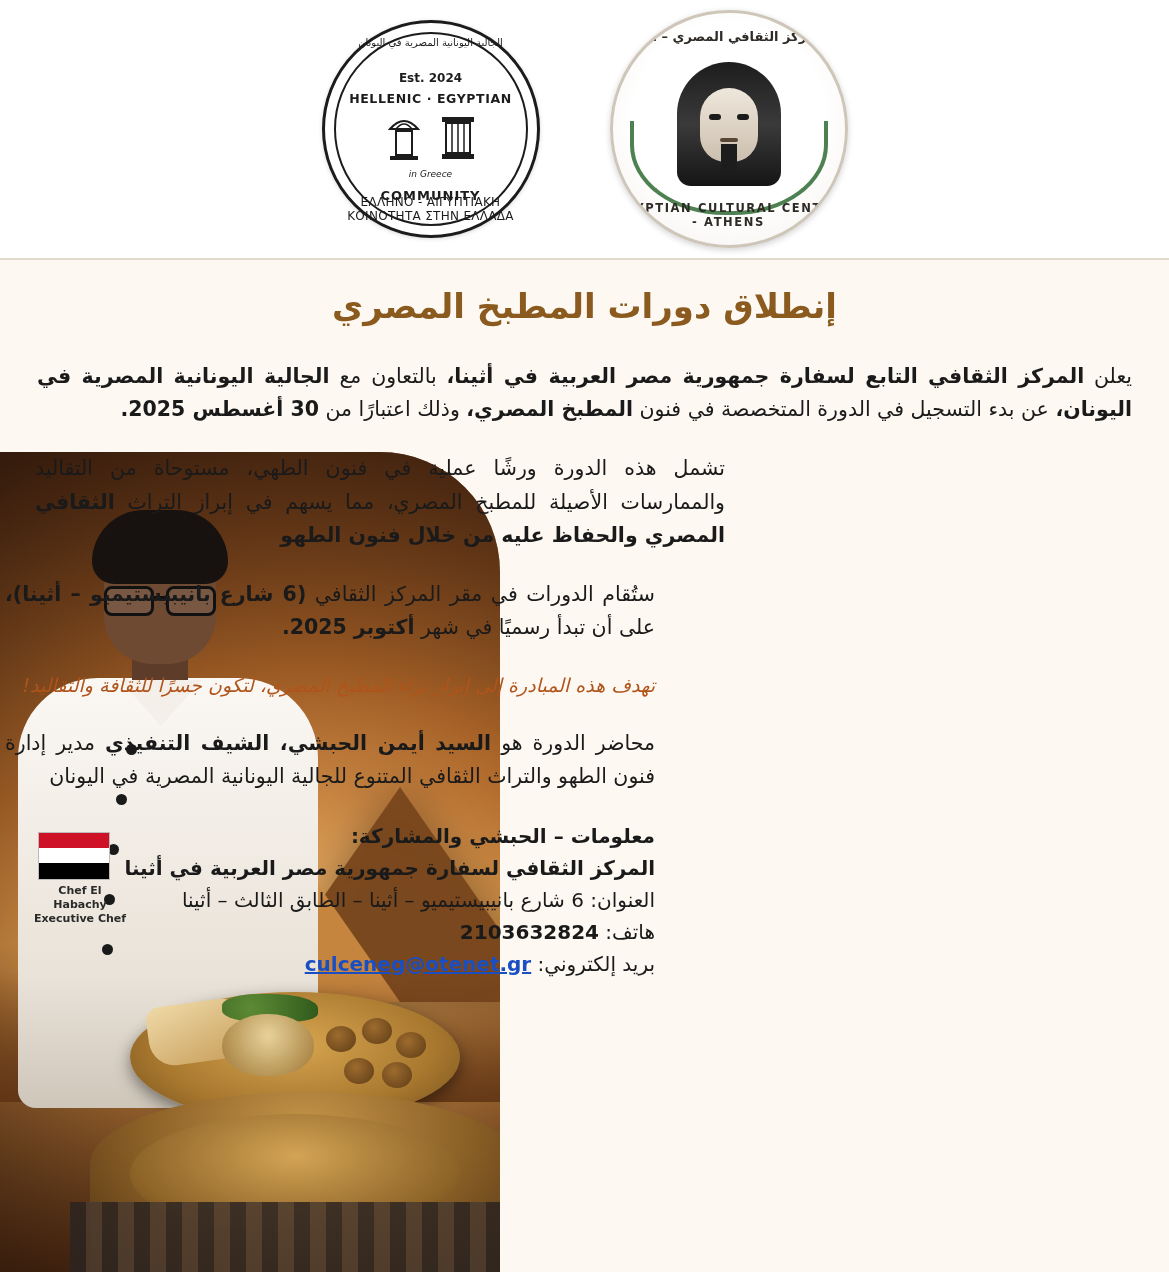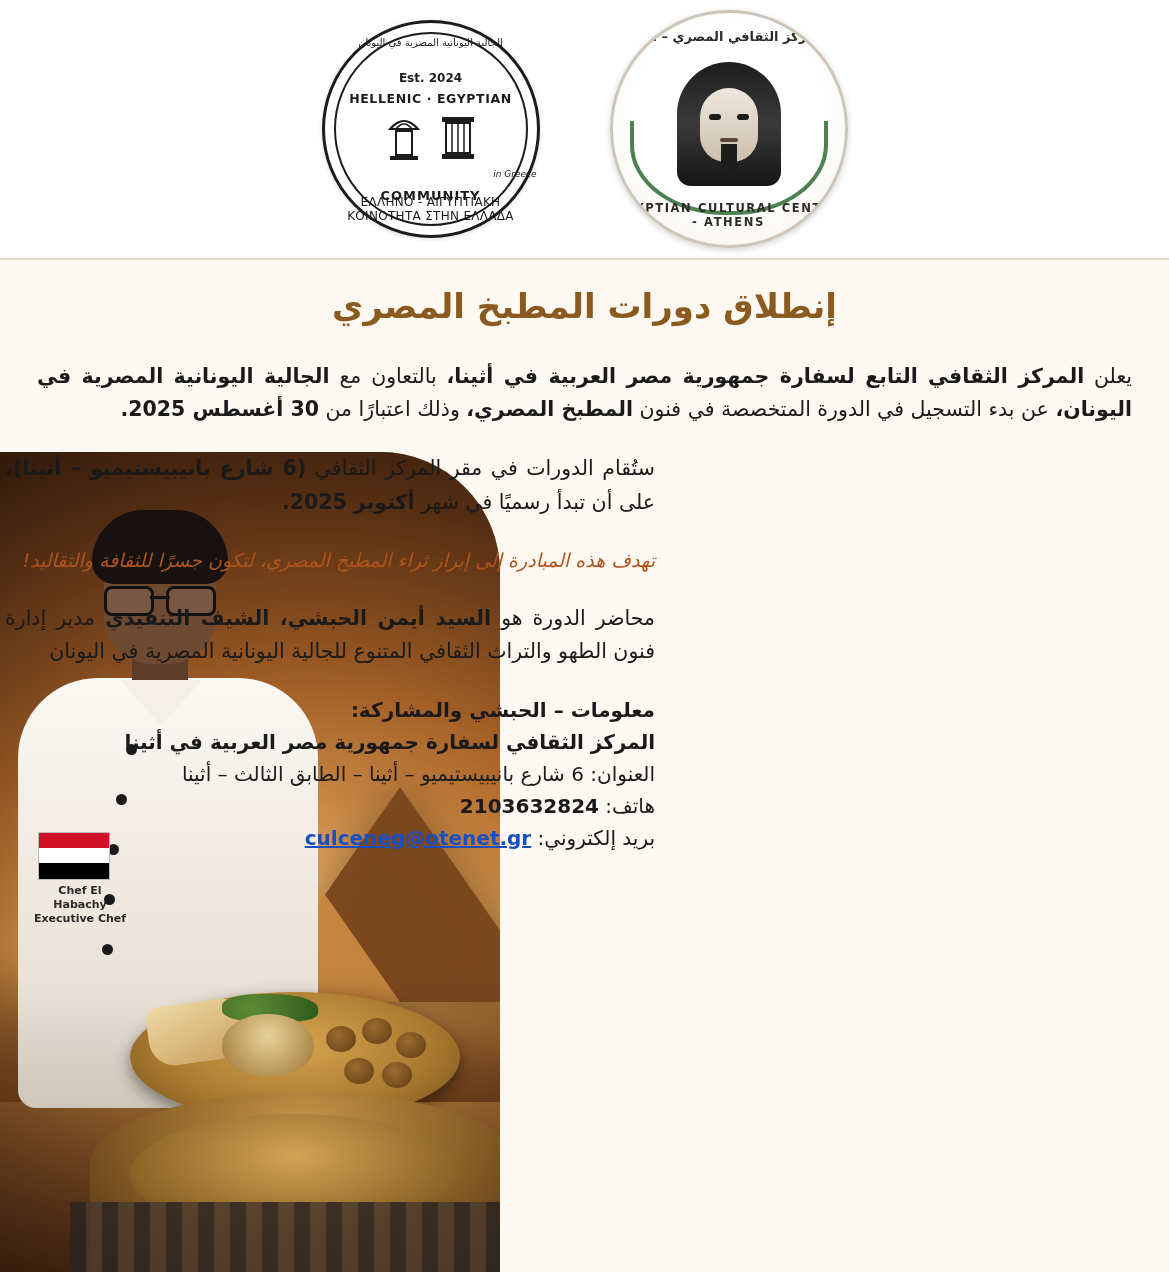--- a/index.html
+++ b/index.html
@@ -159,21 +159,21 @@
     position: absolute;
     top: 92px; left: 0; right: 0;
     display: flex;
     justify-content: center;
     gap: 14px;
   }
   .col-glyph { width: 40px; height: 46px; }
   .seal-ingreece {
     position: absolute;
     top: 146px; left: 0; right: 0;
-    text-align: right;
+    text-align: center;
     font-size: 9px;
     font-style: italic;
     color: #1c1c1c;
   }
   .seal-community {
     position: absolute;
     bottom: 32px; left: 0; right: 0;
     text-align: center;
     font-size: 13px;
     font-weight: bold;
@@ -490,20 +490,21 @@
     <div class="cloth"></div>
   </div>
 </div>
 
 <div class="content">
 
   <h1 class="title">إنطلاق دورات المطبخ المصري</h1>
 
   <p class="para block-p1"><span>يعلن </span><b>المركز الثقافي التابع لسفارة جمهورية مصر العربية في أثينا،</b><span> بالتعاون مع </span><b>الجالية اليونانية المصرية في اليونان،</b><span> عن بدء التسجيل في الدورة المتخصصة في فنون </span><b>المطبخ المصري،</b><span> وذلك اعتبارًا من </span><b>30 أغسطس 2025.</b></p>
 
+  <p class="para block-p2"><span>تشمل هذه الدورة ورشًا عملية في فنون الطهي، مستوحاة من التقاليد والممارسات الأصيلة للمطبخ المصري، مما يسهم في إبراز التراث </span><b>الثقافي المصري والحفاظ عليه من خلال فنون الطهو</b></p>
 
   <p class="para block-p3"><span>ستُقام الدورات في مقر المركز الثقافي </span><b>(6 شارع بانيبيستيميو  – أثينا)،</b><span> على أن تبدأ رسميًا في شهر </span><b>أكتوبر 2025.</b></p>
 
   <p class="para block-p5">تهدف هذه المبادرة إلى إبراز ثراء المطبخ المصري، لتكون جسرًا للثقافة والتقاليد!</p>
 
   <p class="para block-p4"><span>محاضر الدورة هو </span><b>السيد أيمن الحبشي، الشيف التنفيذي</b><span> مدير إدارة فنون الطهو والتراث الثقافي المتنوع للجالية اليونانية المصرية في اليونان</span></p>
 
   <div class="contact">
     <div class="hd">معلومات – الحبشي والمشاركة:</div>
     <div class="org">المركز الثقافي لسفارة جمهورية مصر العربية في أثينا</div>

